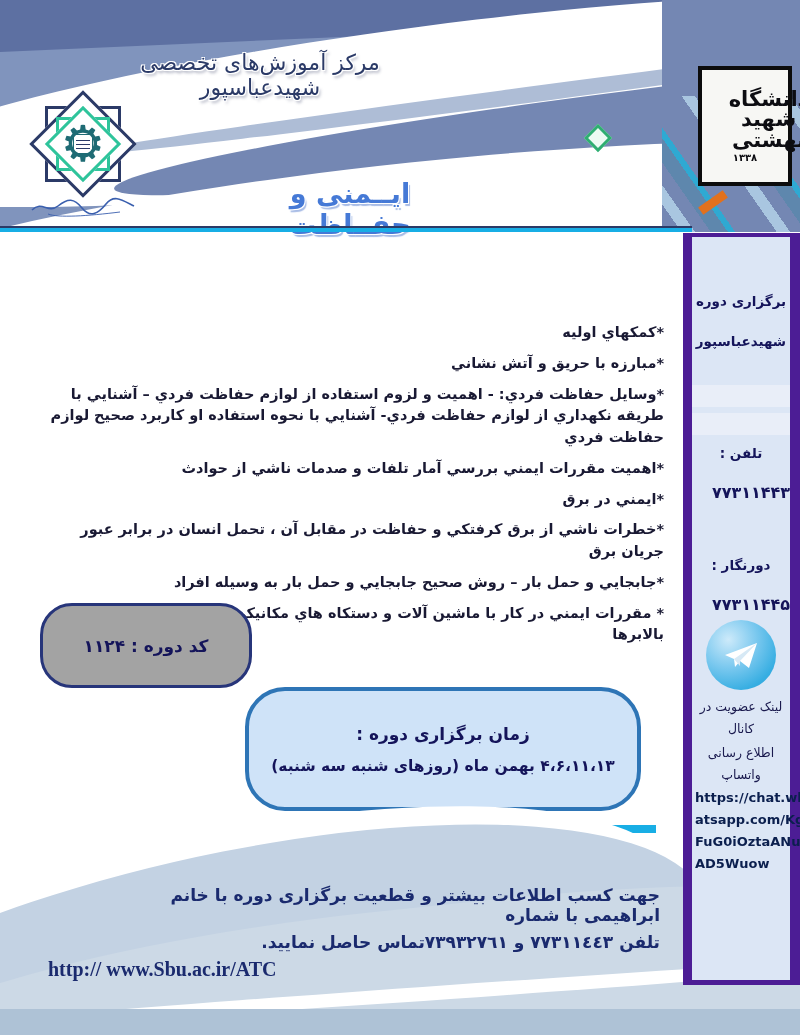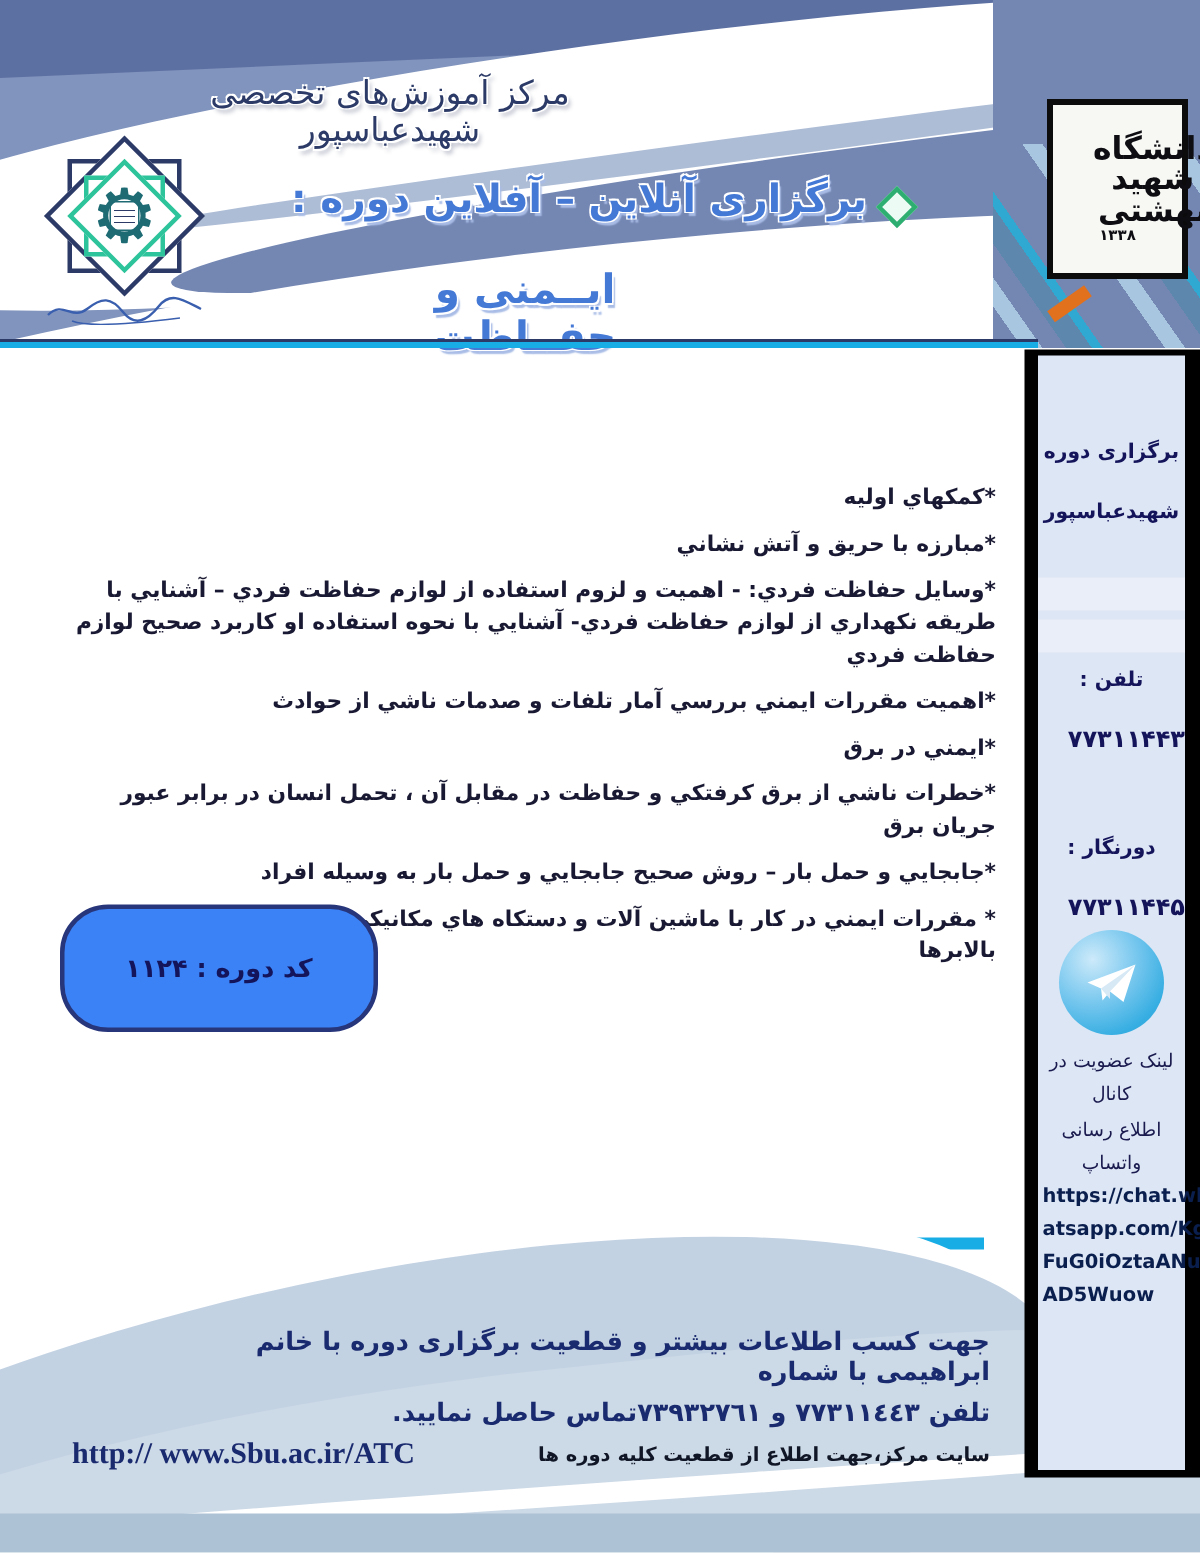--- a/index.html
+++ b/index.html
@@ -47,32 +47,32 @@
 
   .divider-top{ position:absolute; top:226px; left:0; width:692px; height:6px; background:#18aee5; border-top:2px solid #2b3a67; z-index:8; }
 
   
   .main-title{ position:absolute; top:248px; left:120px; width:440px; text-align:center; direction:rtl;
       font-size:27px; font-weight:bold; font-style:italic; color:#1a2470;
       text-decoration:underline; text-underline-offset:7px; text-decoration-thickness:2px; }
   .topics{ position:absolute; top:322px; left:40px; width:624px; direction:rtl; text-align:right; list-style:none; }
   .topics li{ font-size:14.5px; font-weight:bold; color:#191933; line-height:1.5; margin-bottom:9px; }
 
-  .code-pill{ position:absolute; left:40px; top:603px; width:212px; height:85px; background:#3b82f6; border:3px solid #27357a;
+  .code-pill{ position:absolute; left:40px; top:603px; width:212px; height:85px; background:#a3a3a3; border:3px solid #27357a;
       border-radius:32px; display:flex; align-items:center; justify-content:center; direction:rtl;
       font-size:17px; font-weight:bold; color:#14145a; }
   .time-pill{ position:absolute; left:245px; top:687px; width:396px; height:124px; background:#cfe3f8; border:4px solid #2e75b6;
       border-radius:40px; display:flex; flex-direction:column; align-items:center; justify-content:center; gap:13px;
       direction:rtl; text-align:center; color:#14145a; font-weight:bold; padding:0 14px; }
   .time-pill .t1{ font-size:17px; }
   .time-pill .t2{ font-size:15.5px; }
   .divider-low{ position:absolute; top:825px; left:300px; width:356px; height:8px; background:#18aee5; }
 
   
-  .sidebar{ position:absolute; top:233px; right:0; width:117px; height:752px; background:#000000; z-index:9; }
+  .sidebar{ position:absolute; top:233px; right:0; width:117px; height:752px; background:#4c1d95; z-index:9; }
   .sidebar-inner{ position:absolute; top:4px; left:9px; right:10px; bottom:5px; background:#dce6f5; direction:rtl; }
   .sb-strip{ position:absolute; left:0; right:0; height:22px; background:#e9eef8; }
   .sb-txt{ position:absolute; left:0; right:0; text-align:center; color:#14145a; font-weight:bold; }
   .sb-label{ font-size:13.5px; }
   .sb-num{ font-size:16px; letter-spacing:1px;margin-left:43px; }
   .tg-icon{ position:absolute; top:383px; left:50%; transform:translateX(-50%); width:70px; height:70px; border-radius:50%;
       background:radial-gradient(circle at 32% 28%, #cdeafa 0%, #7cc9ef 40%, #37aee2 75%, #2b9fd4 100%);
       display:flex; align-items:center; justify-content:center; cursor:pointer; }
   .sb-cap{ position:absolute; left:0; right:0; text-align:center; color:#1a1a4e; font-size:12.5px; }
   .sb-url{ position:absolute; top:550px; left:3px; right:3px; direction:ltr; text-align:left; cursor:pointer; }
@@ -127,53 +127,55 @@
     <div class="star-green2"></div>
     <div class="gear">⚙</div>
     <div class="gear-core"></div>
     <svg class="signature" viewBox="0 0 110 24">
       <path d="M4 16 C 14 6, 20 20, 30 12 S 46 4, 54 14 S 70 20, 78 10 S 94 6, 106 12" fill="none" stroke="#3a5fae" stroke-width="1.6"></path>
       <path d="M20 20 C 30 24, 60 22, 92 18" fill="none" stroke="#3a5fae" stroke-width="0.9"></path>
     </svg>
   </div>
 
   <div class="org-title">مرکز آموزش‌های تخصصی شهیدعباسپور</div>
-  <div class="mode-title">برگزاری آنلاین – آفلاین دوره :</div>
   <div class="course-title">ایــمنی و حفــاظت</div>
   <div class="green-diamond"></div>
   <div class="divider-top"></div>
 
 
   <ul class="topics">
     <li>*کمکهاي اوليه</li>
     <li>*مبارزه با حريق و آتش نشاني</li>
     <li>*وسايل حفاظت فردي: - اهميت و لزوم استفاده از لوازم حفاظت فردي – آشنايي با طريقه نكهداري از لوازم حفاظت فردي- آشنايي با نحوه استفاده او كاربرد صحيح لوازم حفاظت فردي</li>
     <li>*اهميت مقررات ايمني بررسي آمار تلفات و صدمات ناشي از حوادث</li>
     <li>*ايمني در برق</li>
     <li>*خطرات ناشي از برق كرفتكي و حفاظت در مقابل آن ، تحمل انسان در برابر عبور جريان برق</li>
     <li>*جابجايي و حمل بار – روش صحيح جابجايي و حمل بار به وسيله افراد</li>
     <li>* مقررات ايمني در كار با ماشين آلات و دستكاه هاي مكانيكي مقررات ايمني مربوط به بالابرها</li>
   </ul>
 
   <div class="code-pill">
     <span>کد دوره : ۱۱۲۴</span>
   </div>
 
+  <div class="time-pill">
+    <div class="t1">زمان برگزاری دوره :</div>
+    <div class="t2">۴،۶،۱۱،۱۳ بهمن ماه (روزهای شنبه سه شنبه)</div>
+  </div>
 
   <div class="divider-low"></div>
 
   <div class="wave-white"></div>
   <div class="wave-big"></div>
   <div class="wave-mid"></div>
   <div class="wave-line"></div>
   <div class="wave-bottom"></div>
 
   <div class="contact-1">جهت کسب اطلاعات بیشتر و قطعیت برگزاری دوره با خانم ابراهیمی با شماره</div>
   <div class="contact-2">تلفن ٧٧٣١١٤٤٣ و ٧٣٩٣٢٧٦١تماس حاصل نمایید.</div>
-  <div class="site-note">سایت مرکز،جهت اطلاع از قطعیت کلیه دوره ها</div>
   <div class="site-url">http:// www.Sbu.ac.ir/ATC</div>
 
   <div class="sidebar">
     <div class="sidebar-inner">
       <div class="sb-strip" style="top:148px;"></div>
       <div class="sb-strip" style="top:176px;"></div>
       <div class="sb-txt sb-label" style="top:56px;">برگزاری دوره</div>
       <div class="sb-txt sb-label" style="top:96px;">شهیدعباسپور</div>
       <div class="sb-txt sb-label" style="top:208px;">تلفن :</div>
       <div class="sb-txt sb-num" style="top:246px;">۷۷۳۱۱۴۴۳</div>

